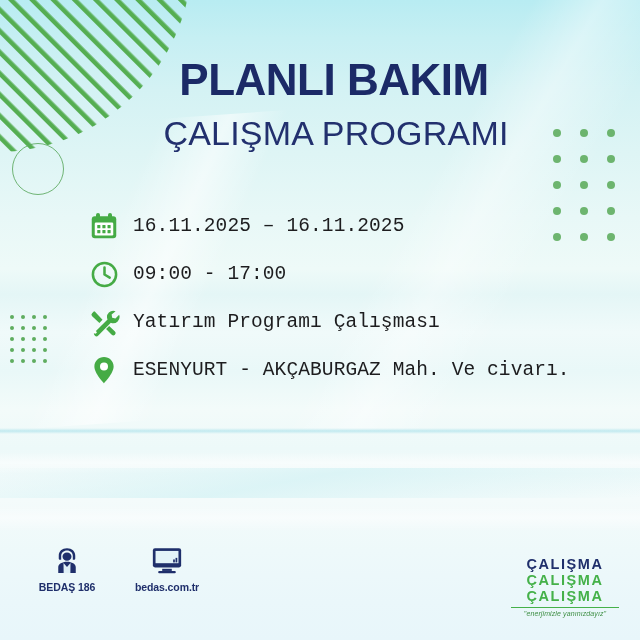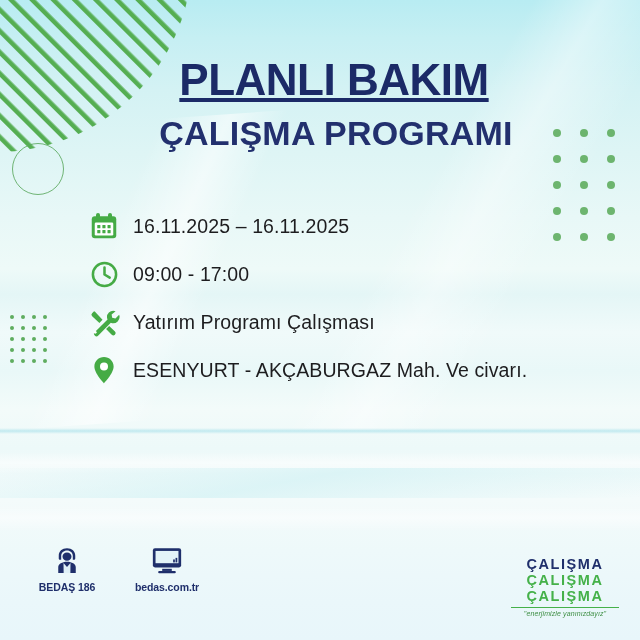--- a/index.html
+++ b/index.html
@@ -110,43 +110,43 @@
     text-align: center;
   }
   #title-main {
     font-size: 44px;
     font-weight: 700;
     letter-spacing: -0.5px;
     color: #1b2a67;
     line-height: 1;
     margin: 0;
     padding-left: 28px;
-    text-decoration: underline;
   }
   #title-sub {
     font-size: 34px;
-    font-weight: 700;
+    font-weight: 400;
     letter-spacing: 0.2px;
     color: #22306e;
     line-height: 1;
     margin: 14px 0 0 0;
     padding-left: 32px;
   }
 
   
   #info-list {
     position: absolute;
     left: 86px;
     top: 202px;
     width: 520px;
   }
   .info-row {
     display: flex;
     align-items: center;
     height: 48px;
+    font-family: Liberation Mono, monospace;
   }
   .info-icon {
     width: 36px;
     min-width: 36px;
     height: 36px;
     display: flex;
     align-items: center;
     justify-content: center;
     margin-right: 11px;
   }

